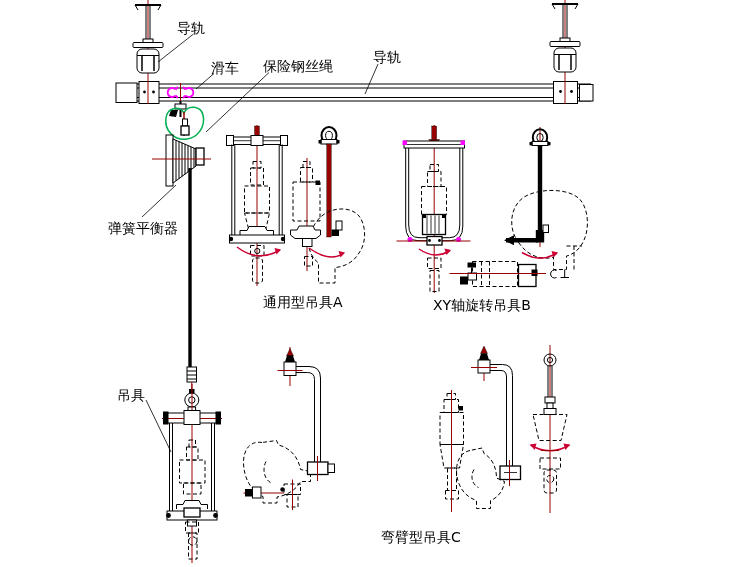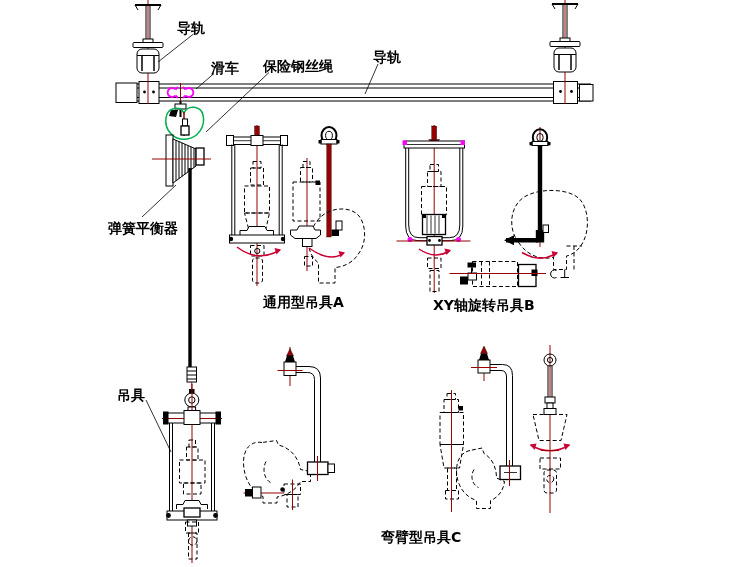--- a/index.html
+++ b/index.html
@@ -1,16 +1,16 @@
 <!DOCTYPE html>
 <html><head>
 <meta charset="utf-8">
 <style>
   html,body{margin:0;padding:0;background:#fff;width:756px;height:567px;overflow:hidden;}
-  #stage{width:756px;height:509px;position:relative;background:#fff;font-weight:bold;}
+  #stage{width:756px;height:509px;position:relative;background:#fff;}
   svg{display:block;}
   svg text{font-family:"DejaVu Sans","Liberation Sans",sans-serif;font-size:14px;fill:#000;}
   .k{stroke:#000;fill:none;stroke-width:1;}
   .k08{stroke:#000;fill:none;stroke-width:.8;}
   .k15{stroke:#000;fill:none;stroke-width:1.5;}
   .k2{stroke:#000;fill:none;stroke-width:2;}
   .kf{fill:#000;stroke:none;}
   .w{fill:#fff;stroke:#000;stroke-width:1;}
   .w13{fill:#fff;stroke:#000;stroke-width:1.3;}
   .d{stroke:#000;fill:none;stroke-width:1;stroke-dasharray:4 2.5;}

